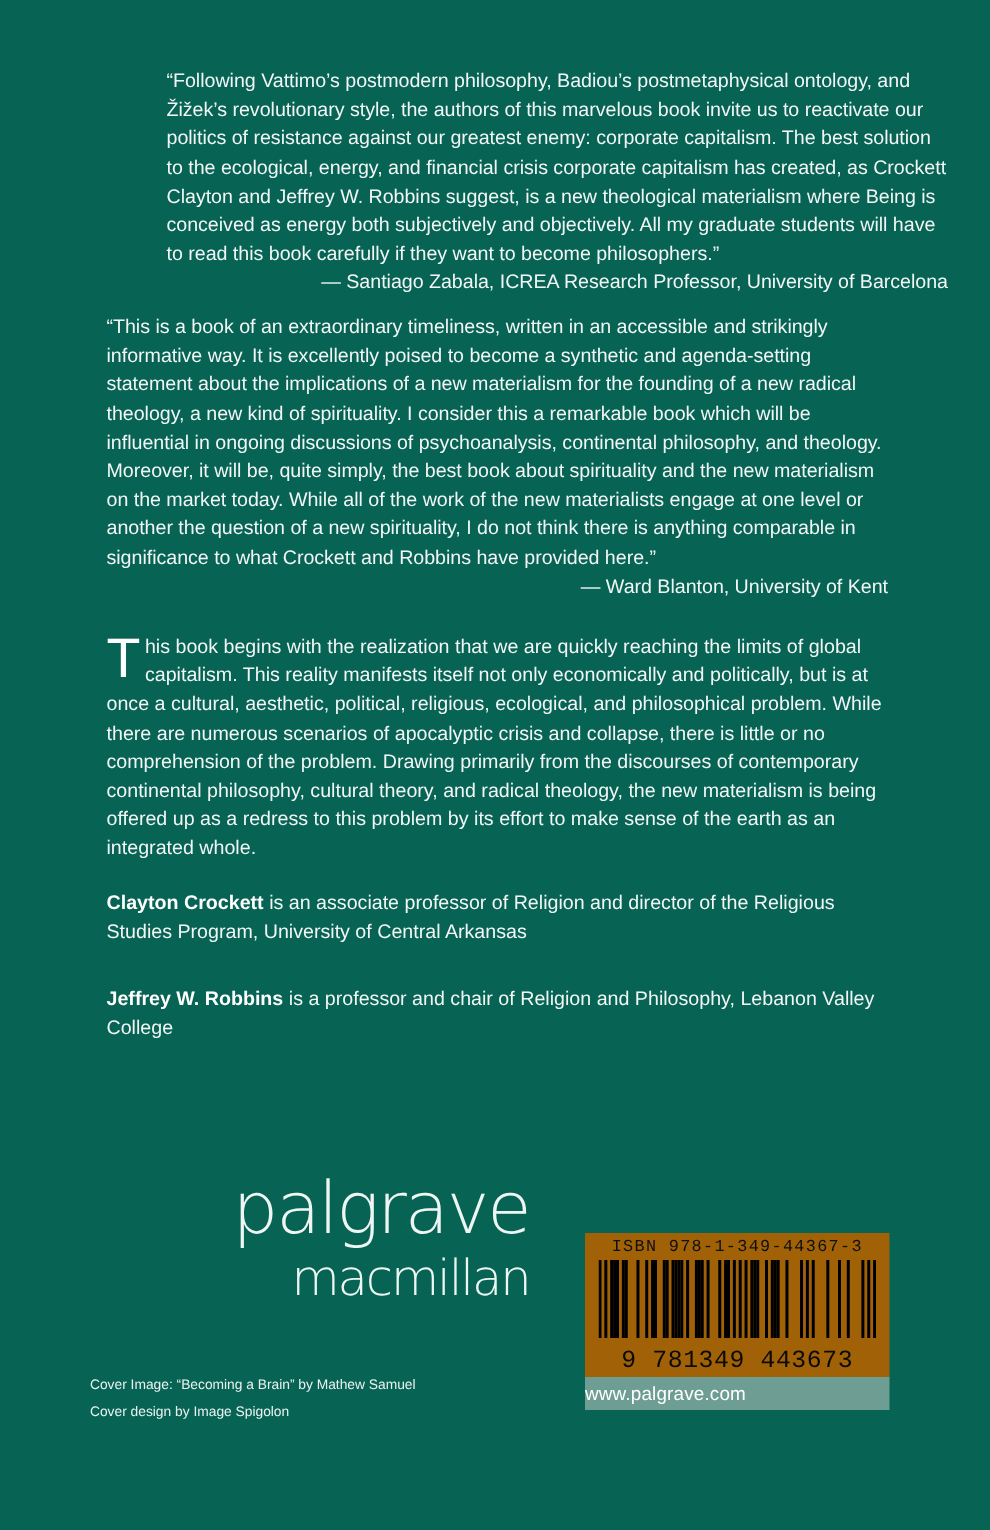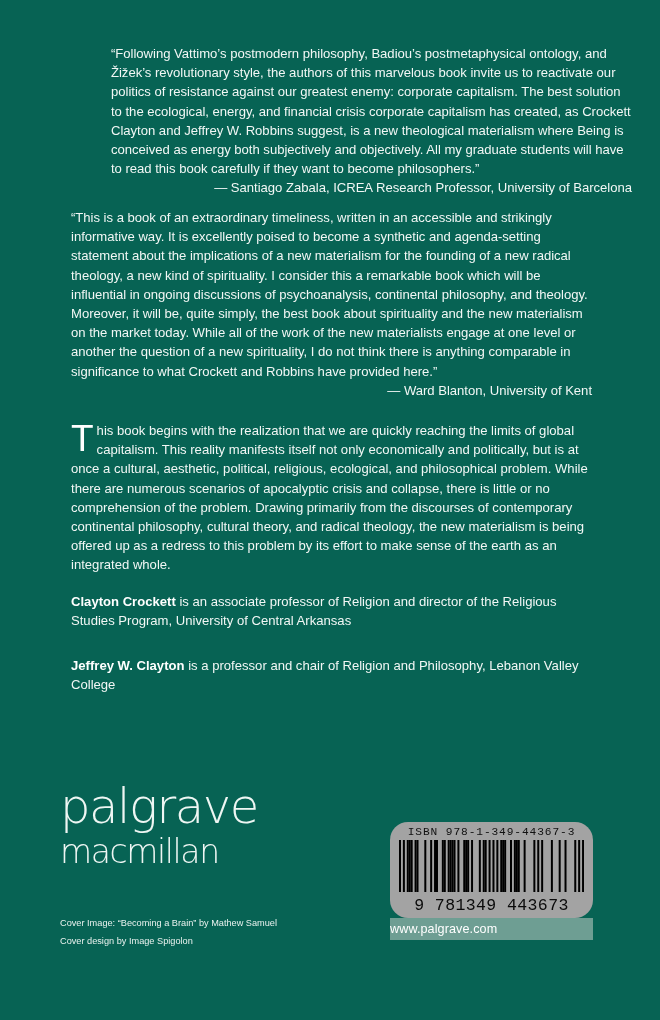--- a/index.html
+++ b/index.html
@@ -70,23 +70,24 @@
   #bio-crockett { top: 592px; }
   #bio-robbins  { top: 656px; }
   .bio .bio-name {
     font-weight: bold;
     color: #ffffff;
   }
 
   
   #logo {
     position: absolute;
-    left: 60px;
+    left: 73px;
     top: 782px;
     width: 280px;
+    text-align: right;
   }
   #logo .logo-line {
     color: #eef6f3;
     font-family: "DejaVu Sans", sans-serif;
     font-weight: 300;
     letter-spacing: -1.4px;
     display: block;
   }
   #logo-palgrave {
     font-size: 48px;
@@ -110,26 +111,25 @@
   #credits div { white-space: nowrap; }
 
   
   #barcode-block {
     position: absolute;
     left: 390px;
     top: 822px;
     width: 203px;
   }
   #barcode-card {
-    background: #a3a3a3;
+    background: #a16207;
     padding: 4px 9px 3px 9px;
     box-sizing: border-box;
     width: 203px;
     height: 96px;
-    border-radius: 18px;
   }
   #isbn-text {
     font-family: "Liberation Mono", monospace;
     font-size: 11.2px;
     line-height: 13px;
     color: #101010;
     letter-spacing: 0.9px;
     white-space: nowrap;
     text-align: center;
   }
@@ -176,21 +176,21 @@
 
   <div id="description">
     <span class="dropcap">T</span><span>his book begins with the realization that we are quickly reaching the limits of global capitalism.  This reality manifests itself not only economically and politically, but is at once a cultural, aesthetic, political, religious, ecological, and philosophical problem. While there are numerous scenarios of apocalyptic crisis and collapse, there is little or no comprehension of the problem.  Drawing primarily from the discourses of contemporary continental philosophy, cultural theory, and radical theology, the new materialism is being offered up as a redress to this problem by its effort to make sense of the earth as an integrated whole.</span>
   </div>
 
   <div id="bio-crockett" class="bio">
     <span class="bio-name">Clayton Crockett</span><span> is an associate professor of Religion and director of the Religious Studies Program, University of Central Arkansas</span>
   </div>
 
   <div id="bio-robbins" class="bio">
-    <span class="bio-name">Jeffrey W. Clayton</span><span> is a professor and chair of Religion and Philosophy, Lebanon Valley College</span>
+    <span class="bio-name">Jeffrey W. Robbins</span><span> is a professor and chair of Religion and Philosophy, Lebanon Valley College</span>
   </div>
 
   <div id="logo">
     <span id="logo-palgrave" class="logo-line">palgrave</span>
     <span id="logo-macmillan" class="logo-line">macmillan</span>
   </div>
 
   <div id="credits">
     <div>Cover Image: “Becoming a Brain” by Mathew Samuel</div>
     <div>Cover design by Image Spigolon</div>

